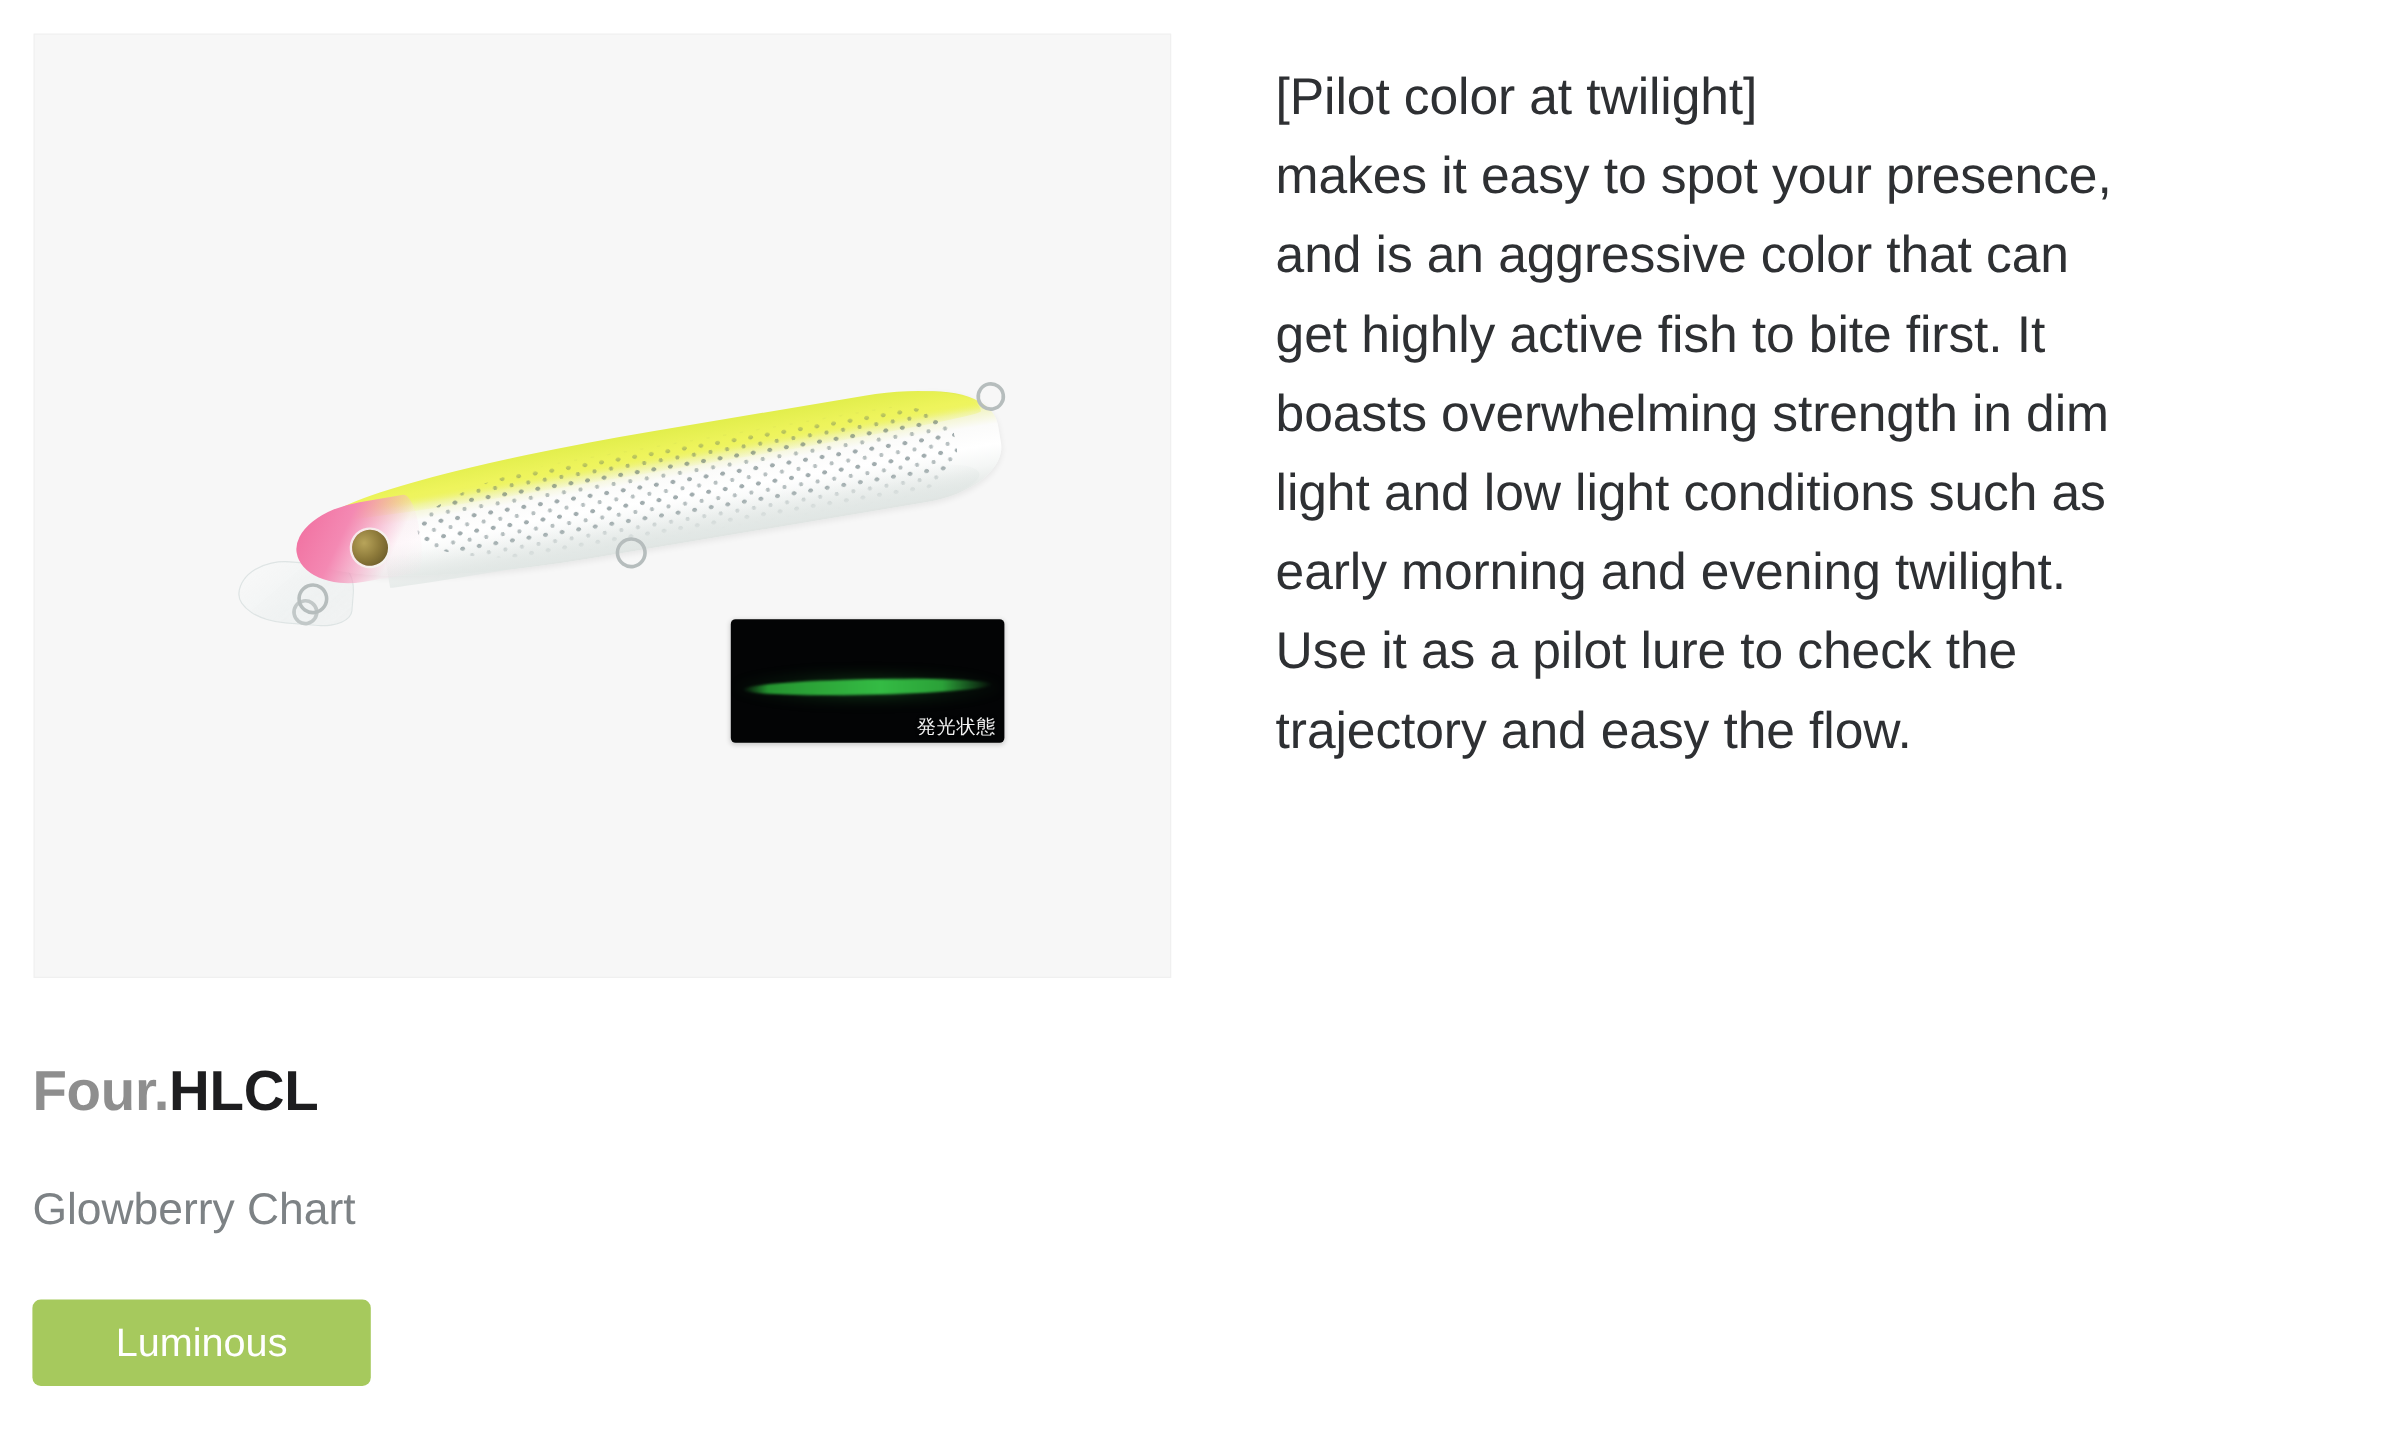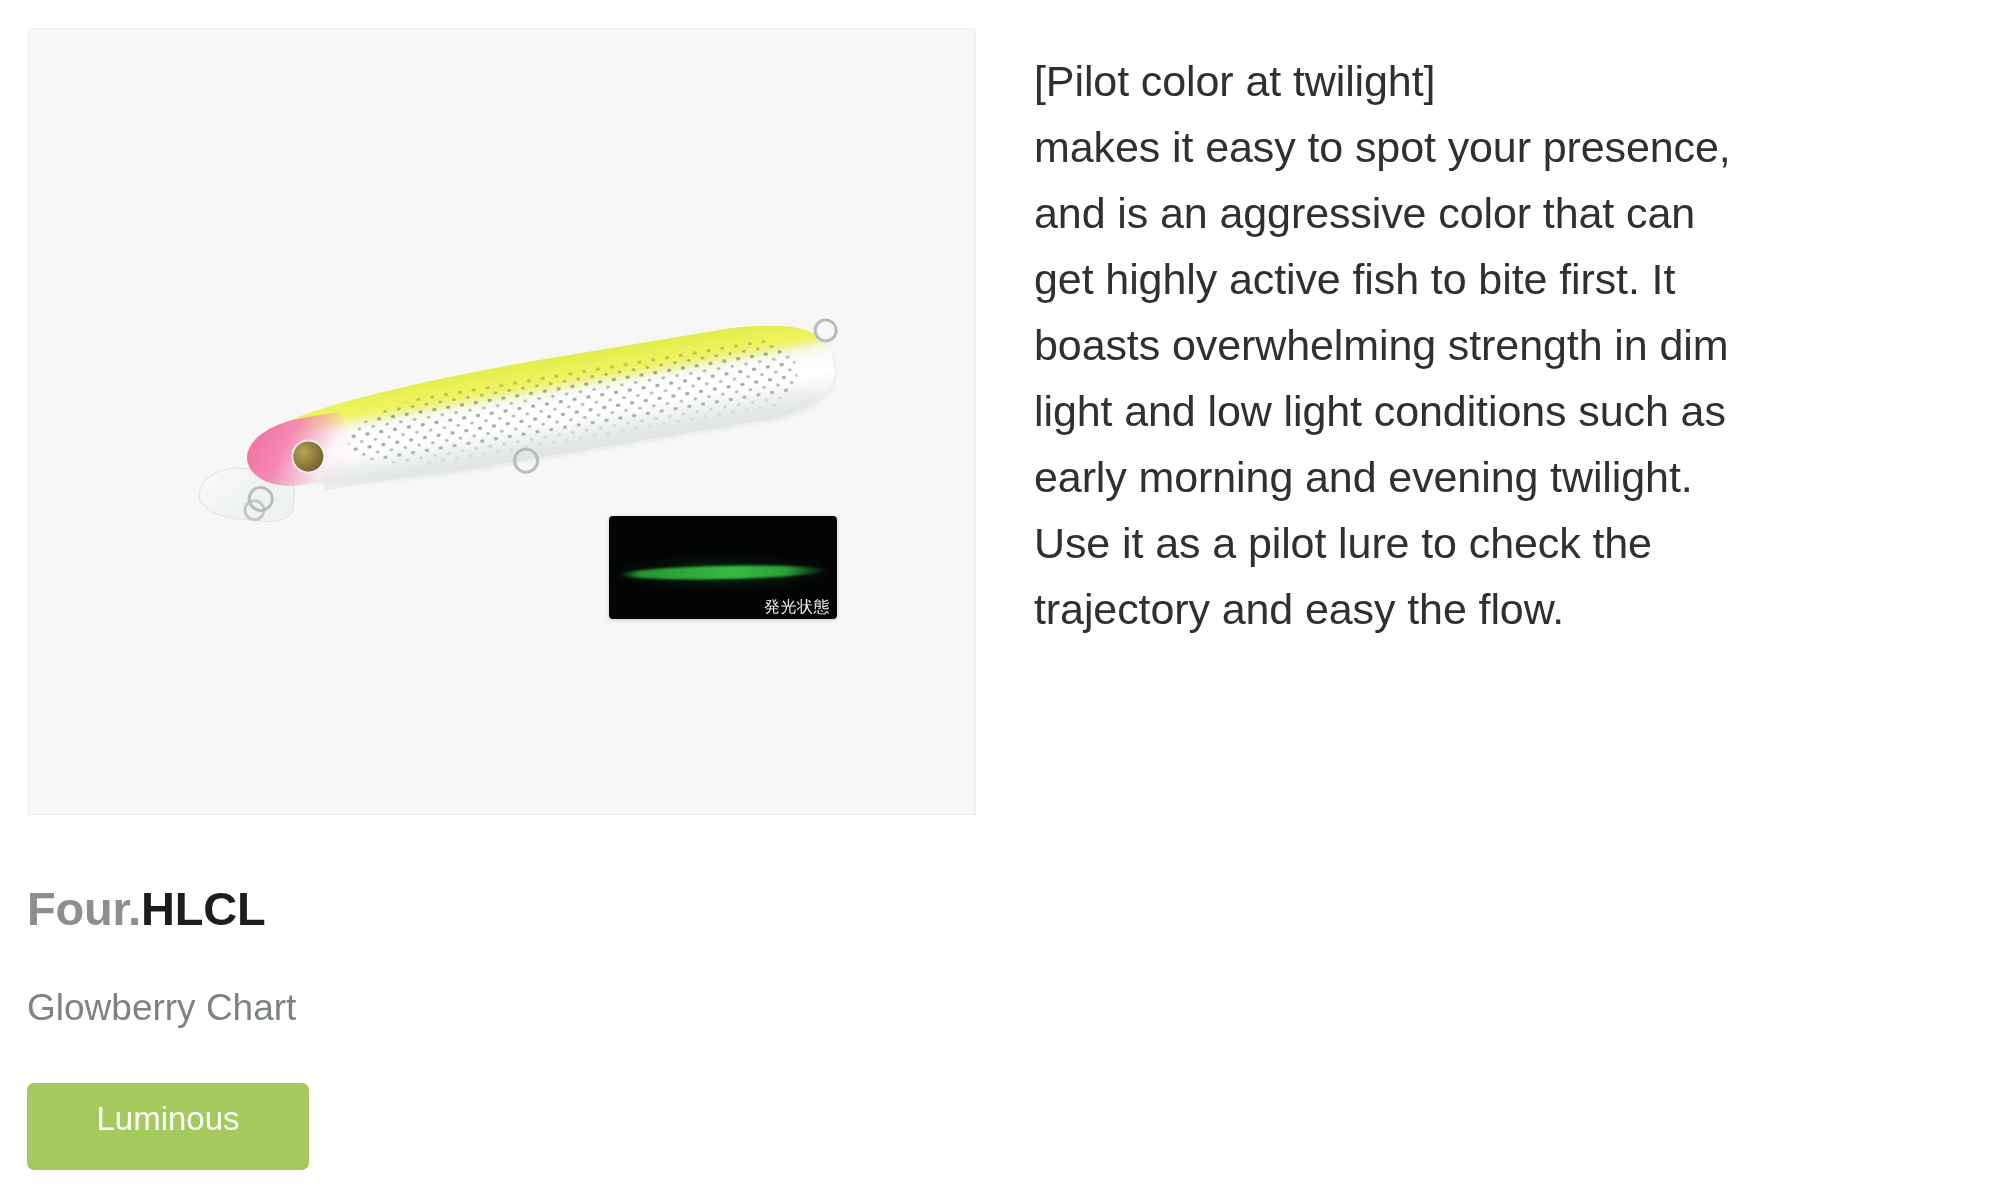--- a/index.html
+++ b/index.html
@@ -202,21 +202,21 @@
     width: 220px;
     height: 34px;
     background: radial-gradient(ellipse at 50% 50%, rgba(45,175,60,0.30) 0%, rgba(30,120,45,0.10) 48%, rgba(0,0,0,0) 78%);
     filter: blur(3px);
   }
   .glow-caption {
     position: absolute;
     right: 7px;
     bottom: 4px;
     color: #f2f2f2;
-    font-family: Liberation Serif, serif;
+    font-family: Liberation Mono, monospace;
     font-size: 16px;
     letter-spacing: 0.5px;
     text-shadow: 0 0 3px rgba(0,0,0,0.9);
     line-height: 1;
   }
 
   
   .product-title {
     position: absolute;
     left: 27px;
@@ -240,21 +240,21 @@
     line-height: 1.1;
     white-space: nowrap;
     text-align: center;
   }
 
   .badge {
     position: absolute;
     left: 27px;
     top: 1083px;
     min-width: 282px;
-    height: 87px;
+    height: 72px;
     padding: 0 42px;
     background: #a6c95d;
     border-radius: 7px;
     color: #ffffff;
     font-size: 33px;
     line-height: 72px;
     text-align: center;
     white-space: nowrap;
   }
 
@@ -262,21 +262,21 @@
   .description {
     position: absolute;
     left: 1034px;
     top: 48px;
     width: 940px;
     font-size: 43px;
     line-height: 66px;
     color: #2e3033;
     letter-spacing: -0.1px;
   }
-  .description .line { display: block; white-space: nowrap; }
+  .description .line { display: block; white-space: nowrap; margin-left: 29px; }
 </style>
 </head>
 <body>
 
 <div id="page">
 
   <div class="photo-frame">
     <div class="lure-stage">
 
       <div class="lure-wrap">

